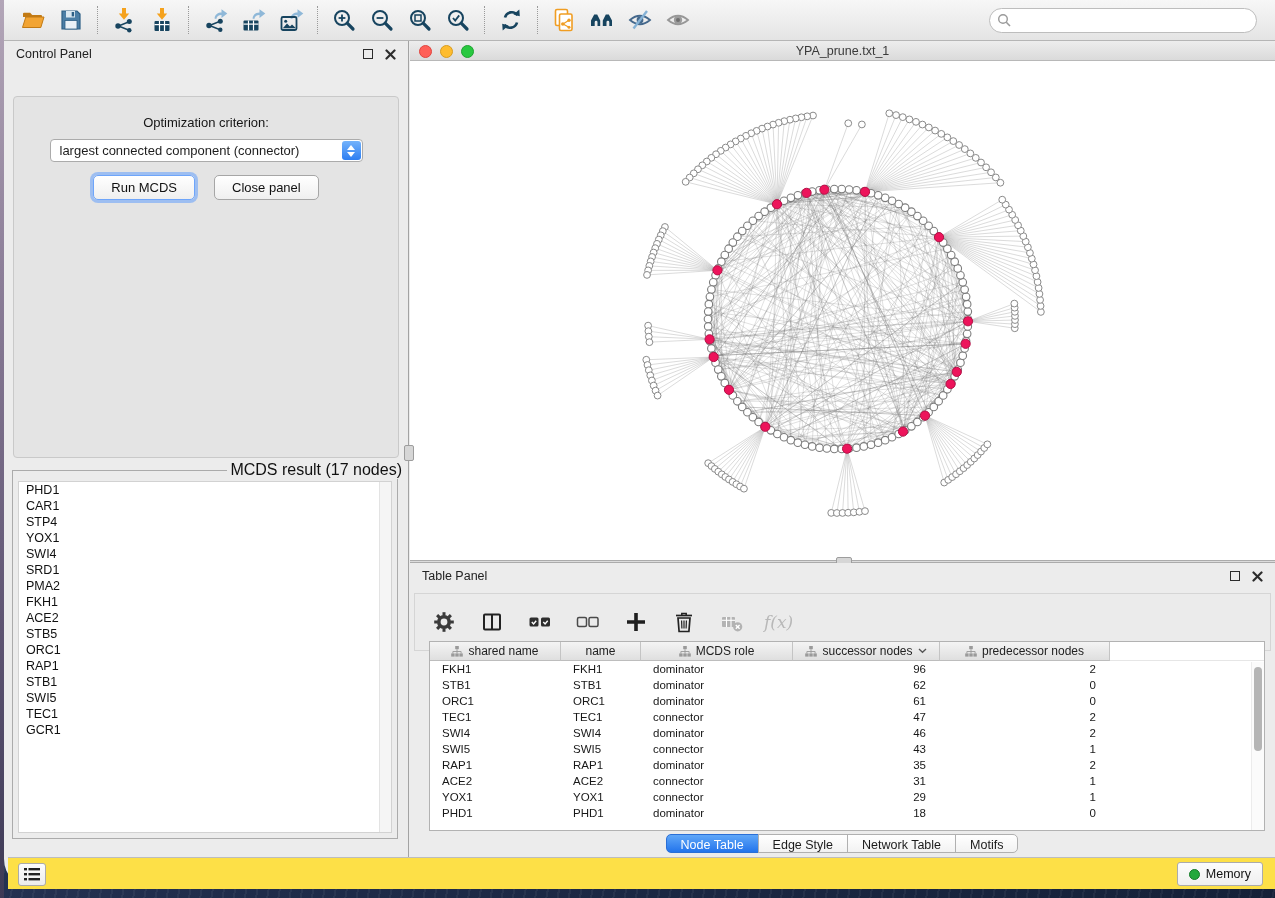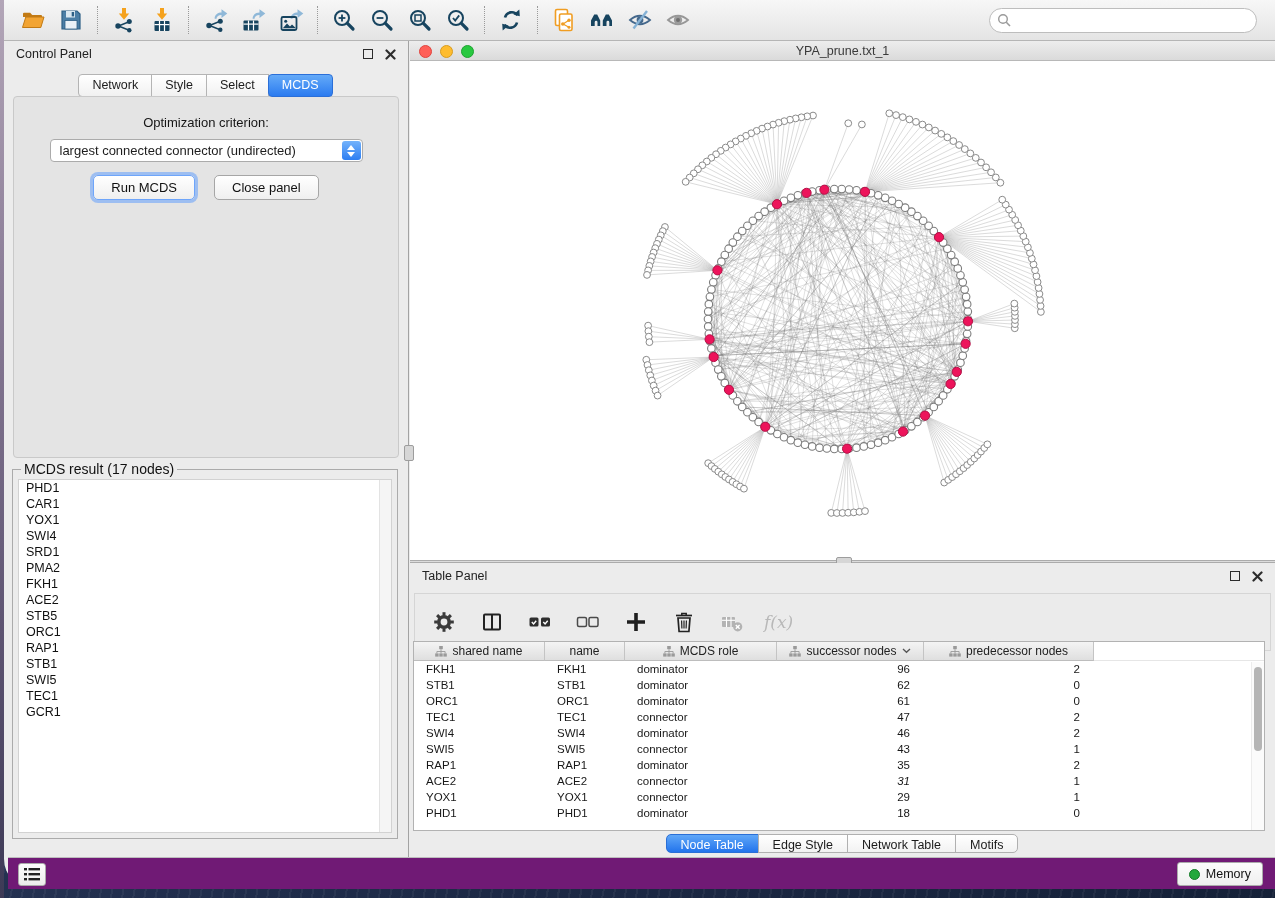--- a/index.html
+++ b/index.html
@@ -48,21 +48,21 @@
   .combo-stepper { position:absolute; right:1px; top:1px; width:19px; height:19px; border-radius:3px;
     background:linear-gradient(#74b3fb,#2d7ef2); display:flex; flex-direction:column; align-items:center; justify-content:center; gap:2px; }
   .combo-stepper .tri-up { width:0; height:0; border-left:4px solid transparent; border-right:4px solid transparent; border-bottom:5px solid #fff; }
   .combo-stepper .tri-dn { width:0; height:0; border-left:4px solid transparent; border-right:4px solid transparent; border-top:5px solid #fff; }
   .btn-row { display:flex; justify-content:center; gap:19px; margin-top:13px; }
   .push-btn { padding:4px 17px; background:linear-gradient(#ffffff,#efefef); border:1px solid #a6a6a6;
     border-radius:5px; font-size:13px; color:#111; }
   .push-btn.focused { box-shadow:0 0 0 3px rgba(110,165,250,.6); border-color:#6ea5fa; }
   .mcds-fieldset { position:absolute; left:8px; right:10px; top:420px; bottom:18px;
     border:1px solid #ababab; background:#ececec; }
-  .mcds-fieldset legend { font-size:14px; margin-left:8px; padding:0 3px; color:#111; }
+  .mcds-fieldset legend { font-size:16px; margin-left:8px; padding:0 3px; color:#111;text-align:right; }
   .mcds-list { position:absolute; left:5px; right:5px; top:2px; bottom:5px; background:#fff;
     border:1px solid #d2d2d2; overflow:hidden; }
   .mcds-scroll { position:absolute; right:0; top:0; bottom:0; width:12px; background:#f5f5f5; border-left:1px solid #e3e3e3; }
   .mcds-item { font-size:12.5px; line-height:16px; padding-left:7px; color:#111; }
 
   
   .network-panel { position:absolute; left:406px; top:41px; width:865px; height:519px; background:#fdba74; }
   .net-titlebar { position:absolute; left:0; top:0; right:0; height:20px;
     background:linear-gradient(#ededed,#dadada); border-bottom:1px solid #b8b8b8; }
   .traffic { position:absolute; left:9px; top:4px; display:flex; gap:8px; }
@@ -83,40 +83,40 @@
   .h-split { position:absolute; left:406px; top:560px; right:0; height:3px; background:#dcdcdc; border-top:1px solid #ababab; border-bottom:1px solid #ababab; }
   .h-handle { position:absolute; left:426px; top:-4px; width:16px; height:9px; background:#d6d6d6; border:1px solid #9d9d9d; border-radius:2px; }
   .v-handle { position:absolute; left:400px; top:445px; width:10px; height:16px; background:#d6d6d6; border:1px solid #9d9d9d; border-radius:2px; z-index:6; }
 
   
   .table-panel { position:absolute; left:406px; top:563px; right:0; height:294px; background:#ececec; }
   .tp-toolbar { position:absolute; left:4px; right:4px; top:30px; height:58px; background:#ebebeb;
     border:1px solid #d5d5d5; display:flex; align-items:center; gap:16px; padding-left:13px; }
   .tp-toolbar .tbicon { margin:0; }
   .fx { font-family:"DejaVu Serif", serif; font-style:italic; font-size:17px; color:#b8b8b8; }
-  .table-box { position:absolute; left:3px; right:10px; top:78px; height:190px; background:#fff; border:1px solid #b2b2b2; overflow:hidden; }
+  .table-box { position:absolute; left:19px; right:10px; top:78px; height:190px; background:#fff; border:1px solid #b2b2b2; overflow:hidden; }
   .thead { display:flex; height:19px; }
   .th { background:linear-gradient(#f4f4f4,#dfdfdf); border-right:1px solid #c4c4c4; border-bottom:1px solid #bdbdbd;
     display:flex; align-items:center; justify-content:center; gap:5px; font-size:12px; color:#222; flex:none; }
   .th.filler { background:#fff; border-right:none; border-bottom:1px solid #e6e6e6; flex:1; }
   .trow { display:flex; height:16px; align-items:center; }
   .td { font-size:11.5px; color:#181818; padding-left:12px; flex:none; white-space:nowrap; overflow:hidden; }
   .td.num { text-align:right; padding-left:0; padding-right:14px; }
   .td.filler { flex:1; }
   .tbl-scroll { position:absolute; right:0; top:20px; bottom:0; width:13px; background:#fbfbfb; border-left:1px solid #ececec; }
   .tbl-thumb { position:absolute; left:2px; right:2px; top:5px; height:84px; background:#b5b5b5; border-radius:5px; }
   .tp-tabs { position:absolute; left:0; right:0; top:271px; display:flex; justify-content:center; }
   .tp-tab { padding:3px 14px 0; background:linear-gradient(#ffffff,#f2f2f2); border:1px solid #b0b0b0; margin-left:-1px;
     font-size:12.5px; color:#1b1b1b; }
   .tp-tab:first-child { border-radius:5px 0 0 5px; }
   .tp-tab:last-child { border-radius:0 5px 5px 0; }
   .tp-tab.selected { background:linear-gradient(#5fa7f8,#2374ec); color:#fff; border-color:#2a6fd6; }
 
   
-  .status-bar { position:absolute; left:4px; right:0; top:857px; height:32px; background:#701a75; border-top:1px solid #bdbdbd; }
+  .status-bar { position:absolute; left:4px; right:0; top:857px; height:32px; background:#fde047; border-top:1px solid #bdbdbd; }
   .list-btn { position:absolute; left:10px; top:5px; width:28px; height:23px; background:linear-gradient(#fdfdfd,#ececec);
     border:1px solid #ababab; border-radius:3px; display:flex; align-items:center; justify-content:center; }
   .memory-btn { position:absolute; right:12px; top:4px; height:24px; padding:0 11px; background:linear-gradient(#fcfcfc,#efefef);
     border:1px solid #ababab; border-radius:3px; display:flex; align-items:center; gap:6px; font-size:12.5px; color:#111; }
   .mem-dot { width:11px; height:11px; border-radius:50%; background:#23a83c; border:1px solid #157a28; }
 </style>
 </head>
 <body>
 
 <div class="desktop"></div>
@@ -288,46 +288,41 @@
       <span>Control Panel</span>
       <span class="spacer"></span>
       <span class="float-box"></span>
       <svg width="11" height="11" viewBox="0 0 11 11">
           <g stroke="#2b2b2b" stroke-width="2.2" stroke-linecap="round">
             <line x1="1.5" y1="1.5" x2="9.5" y2="9.5"></line>
             <line x1="9.5" y1="1.5" x2="1.5" y2="9.5"></line>
           </g>
         </svg>
     </div>
-    <div class="cp-tabs">
-        <div class="cp-tab">Network</div>
-        <div class="cp-tab">Style</div>
-        <div class="cp-tab">Select</div>
-        <div class="cp-tab selected">MCDS</div>
-      </div>
     <div class="cp-content">
       <div class="opt-label">Optimization criterion:</div>
       <div class="combo">
-        <span>largest connected connector (undirected)</span>
+        <span>largest connected component (connector)</span>
         <span class="combo-stepper">
             <span class="tri-up"></span>
             <span class="tri-dn"></span>
           </span>
       </div>
       <div class="btn-row">
         <button class="push-btn focused">Run MCDS</button>
         <button class="push-btn">Close panel</button>
       </div>
     </div>
     <fieldset class="mcds-fieldset">
       <legend>MCDS result (17 nodes)</legend>
       <div class="mcds-list">
         <div class="mcds-scroll"></div>
       <div class="mcds-item">PHD1</div>
           <div class="mcds-item">CAR1</div>
+          <div class="mcds-item">STP4</div>
           <div class="mcds-item">YOX1</div>
           <div class="mcds-item">SWI4</div>
           <div class="mcds-item">SRD1</div>
           <div class="mcds-item">PMA2</div>
           <div class="mcds-item">FKH1</div>
           <div class="mcds-item">ACE2</div>
           <div class="mcds-item">STB5</div>
           <div class="mcds-item">ORC1</div>
           <div class="mcds-item">RAP1</div>
           <div class="mcds-item">STB1</div>
@@ -1327,21 +1322,21 @@
             <div class="td" style="width: 80px;">RAP1</div>
             <div class="td" style="width: 152px;">dominator</div>
             <div class="td num" style="width: 147px;">35</div>
             <div class="td num" style="width: 170px;">2</div>
             <div class="td filler"></div>
           </div>
           <div class="trow">
             <div class="td" style="width: 131px;">ACE2</div>
             <div class="td" style="width: 80px;">ACE2</div>
             <div class="td" style="width: 152px;">connector</div>
-            <div class="td num" style="width: 147px; font-style: italic;">31</div>
+            <div class="td num" style="width: 147px;">31</div>
             <div class="td num" style="width: 170px;">1</div>
             <div class="td filler"></div>
           </div>
           <div class="trow">
             <div class="td" style="width: 131px;">YOX1</div>
             <div class="td" style="width: 80px;">YOX1</div>
             <div class="td" style="width: 152px;">connector</div>
             <div class="td num" style="width: 147px;">29</div>
             <div class="td num" style="width: 170px;">1</div>
             <div class="td filler"></div>

